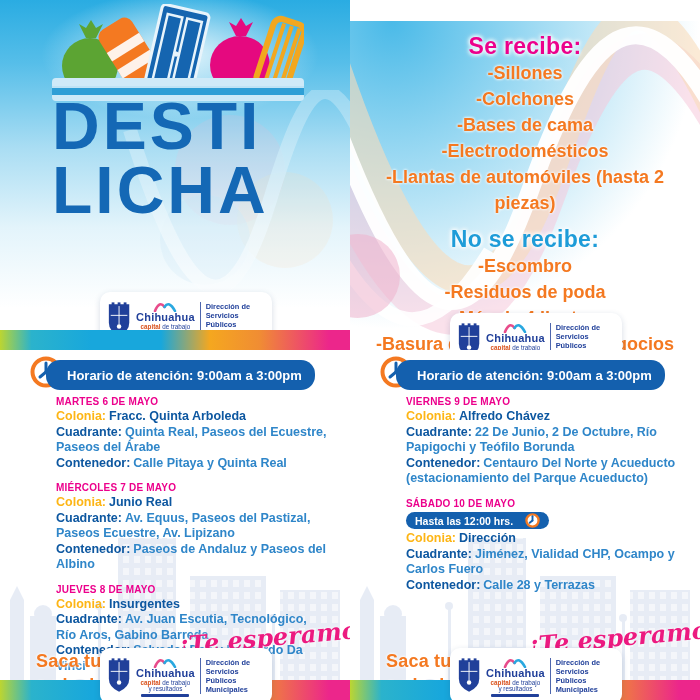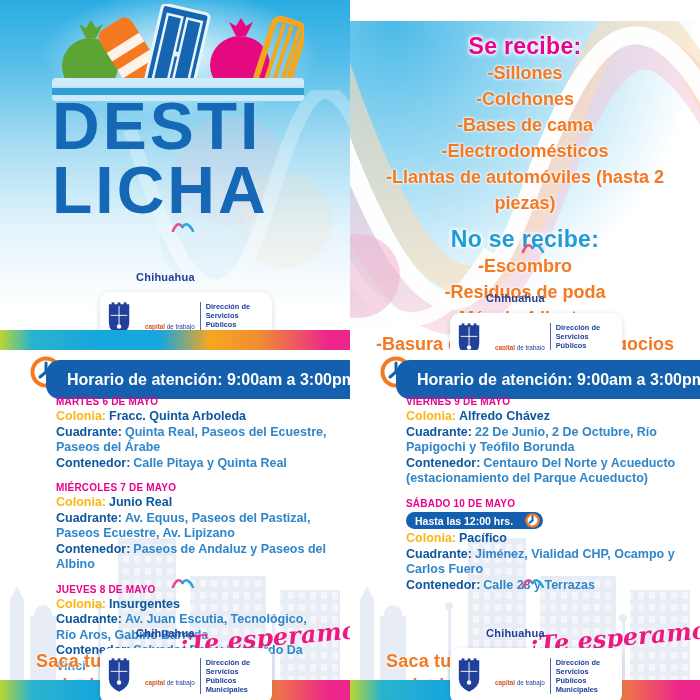--- a/index.html
+++ b/index.html
@@ -18,21 +18,21 @@
   .bin-rim{position:absolute;left:52px;top:78px;width:252px;height:23px;border-radius:4px;
            background:linear-gradient(180deg,#CFEAF8 0 34%,#BFE3F5 34% 44%,#2F9FD6 44% 76%,#CDEAF8 76% 100%);}
   .big-title{position:absolute;left:52px;top:94px;font-weight:bold;color:#1468B5;
              font-size:66px;line-height:64px;letter-spacing:3px;}
   .watermark-tl{position:absolute;left:120px;top:90px;width:230px;height:220px;opacity:.35;}
 
   
   .brandbox{position:absolute;width:172px;height:56px;background:#fff;border-radius:10px;
             box-shadow:0 2px 6px rgba(30,60,110,.18);display:flex;align-items:center;
             padding:3px 7px;box-sizing:border-box;gap:5px;}
-  .brandbox .chih{display:flex;flex-direction:column;align-items:flex-end;line-height:1;gap:40px;}
+  .brandbox .chih{display:flex;flex-direction:column;align-items:center;line-height:1;}
   .brand-name{font-size:11px;font-weight:bold;color:#21409A;letter-spacing:.2px;}
   .brand-tag{font-size:6.3px;color:#21409A;margin-top:1px;}
   .brand-tag .cap{color:#D9531E;font-weight:bold;}
   .brand-tag2{font-size:6.3px;color:#21409A;}
   .brand-banner{width:48px;height:3px;background:#21409A;border-radius:1px;margin-top:1.5px;}
   .brand-divider{width:1px;height:36px;background:#21409A;opacity:.8;}
   .brand-dept{font-size:7.4px;font-weight:bold;color:#21409A;line-height:9px;width:64px;}
 
   
   .rainbar{position:absolute;left:0;bottom:0;width:350px;height:20px;
@@ -46,34 +46,34 @@
   .lists{position:absolute;left:10px;top:12px;width:330px;text-align:center;}
   .sec-title{font-size:23px;font-weight:900;letter-spacing:.3px;
              text-shadow:0 0 4px #fff,0 0 4px #fff,0 0 6px #fff;}
   .sec-title.pink{color:#EC008C;}
   .sec-title.blue{color:#1E9CD8;margin-top:10px;}
   .list-item{font-size:18px;font-weight:bold;color:#F47921;line-height:26px;
              text-shadow:0 0 3px #fff,0 0 3px #fff;}
 
   
   .skyline{position:absolute;left:0;bottom:0;width:350px;height:170px;opacity:.6;}
-  .hours-pill{position:absolute;left:46px;top:10px;height:39px;background:#1460AE;border-radius:14px;
-              color:#fff;font-weight:bold;font-size:16px;display:flex;align-items:center;
+  .hours-pill{position:absolute;left:46px;top:10px;height:30px;background:#1460AE;border-radius:14px;
+              color:#fff;font-weight:bold;font-size:13px;display:flex;align-items:center;
               padding:0 13px 0 21px;white-space:nowrap;}
   .hours-clock{position:absolute;left:30px;top:6px;}
   .sched{position:absolute;left:56px;top:42px;width:272px;}
   .day{font-size:10px;font-weight:900;color:#EC008C;letter-spacing:.2px;margin:11px 0 2px;}
   .entry:first-child .day{margin-top:4px;}
   .line{font-size:12.5px;line-height:15.5px;color:#2F86C9;font-weight:bold;}
   .lab{font-weight:bold;color:#0D57A0;margin-right:3px;}
   .lab-col{font-weight:bold;color:#FDB515;margin-right:3px;}
   .val-strong{font-weight:bold;color:#0D57A0;}
   .val-reg{font-weight:bold;color:#2F86C9;}
   .notepill{display:inline-flex;align-items:center;gap:12px;background:#1460AE;border-radius:9px;
-            color:#fff;font-size:10.5px;font-weight:bold;padding:1px 3px 1px 9px;margin:1px 0 2px;}
+            color:#fff;font-size:10.5px;font-weight:bold;padding:1px 9px 1px 9px;margin:1px 0 2px;}
   .cta{position:absolute;left:36px;top:266px;font-size:18px;font-weight:900;color:#F47921;
        line-height:24px;letter-spacing:.2px;text-shadow:0 0 3px #fff,0 0 3px #fff;margin-top:33px;}
   .esperamos{position:absolute;left:178px;top:272px;font-family:"DejaVu Serif",serif;
              font-style:italic;font-weight:bold;font-size:24px;color:#EC1A80;
              transform:rotate(-5deg);text-shadow:0 0 3px #fff;white-space:nowrap;}
 </style>
 </head>
 <body>
 
 <div class="canvas">
@@ -326,21 +326,21 @@
       <div class="entry">
         <div class="day">SÁBADO 10 DE MAYO</div>
         <div class="notepill">
           <span>Hasta las 12:00 hrs.</span>
           <svg width="15" height="15" viewBox="0 0 32 32">
             <circle cx="16" cy="16" r="13" fill="#fff" stroke="#F47921" stroke-width="5"></circle>
             <line x1="16" y1="16" x2="16" y2="7" stroke="#1460AE" stroke-width="4" stroke-linecap="round"></line>
             <line x1="16" y1="16" x2="10" y2="21" stroke="#1460AE" stroke-width="4" stroke-linecap="round"></line>
           </svg>
         </div>
-        <div class="line"><span class="lab-col">Colonia:</span><span class="val-strong">Pacífico</span></div>
+        <div class="line"><span class="lab-col">Colonia:</span><span class="val-strong">Dirección</span></div>
         <div class="line"><span class="lab">Cuadrante:</span><span class="val-reg">Jiménez, Vialidad CHP, Ocampo y Carlos Fuero</span></div>
         <div class="line"><span class="lab">Contenedor:</span><span class="val-reg">Calle 28 y Terrazas</span></div>
       </div>
     </div>
 
     <div class="cta">
       <div>Saca tus tiliches</div>
       <div>a pie de banqueta</div>
     </div>
     <div class="esperamos">¡Te esperamos!</div>

